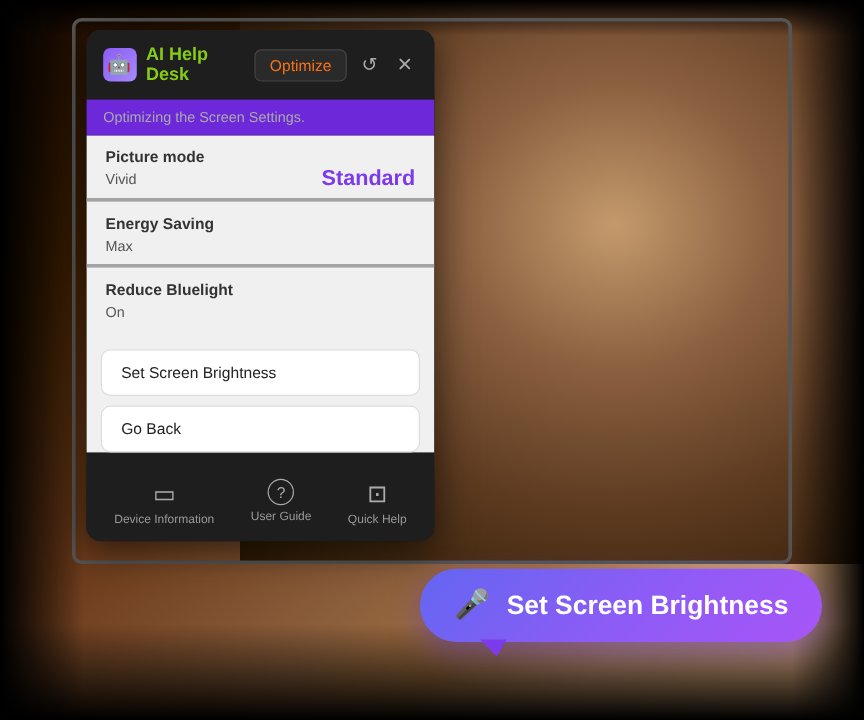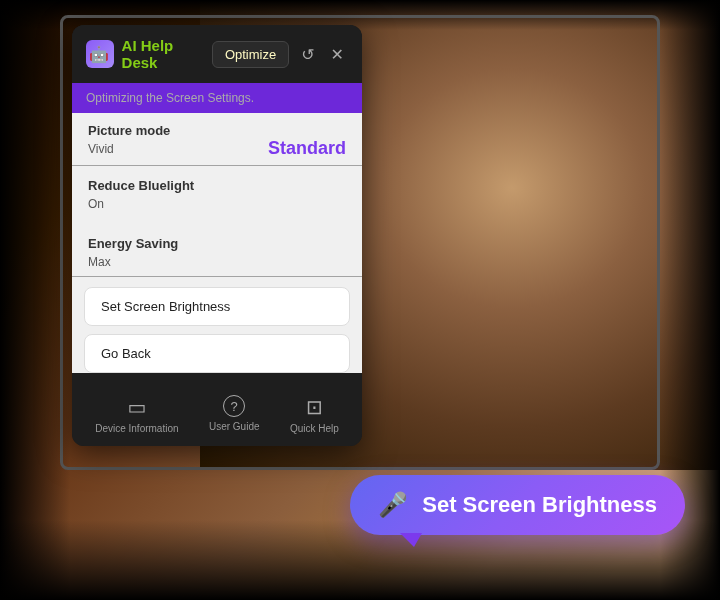--- a/index.html
+++ b/index.html
@@ -99,42 +99,42 @@
       font-size: 16px;
       cursor: pointer;
       background: none;
       border: none;
       padding: 2px 4px;
     }
 
     .optimize-btn {
       background: #2a2a2a;
       border: 1px solid #444;
-      color: #fef9c3;
+      color: #f97316;
       border-radius: 6px;
       padding: 5px 12px;
       font-size: 13px;
       cursor: pointer;
     }
 
     .status-bar {
       background: #6d28d9;
       padding: 8px 14px;
       color: #aaa;
       font-size: 12px;
     }
 
     .settings-list {
       background: #f0f0f0;
       margin: 0;
     }
 
     .setting-item {
       padding: 10px 16px 6px;
-      border-bottom: 1px solid #a3a3a3;
+      border-bottom: 3px solid #a3a3a3;
     }
 
     .setting-label {
       color: #333;
       font-size: 13px;
       font-weight: 600;
     }
 
     .setting-row {
       display: flex;
@@ -318,31 +318,31 @@
     <div class="setting-item">
       <div class="setting-row">
         <span class="setting-label">Picture mode</span>
       </div>
       <div class="setting-row">
         <span class="setting-value">Vivid</span>
         <span class="setting-value-highlight">Standard</span>
       </div>
     </div>
 
+    <div class="setting-item">
+      <span class="setting-label">Energy Saving</span>
+      <div>
+        <span class="setting-value">Max</span>
+      </div>
+    </div>
+
     <div class="setting-item" style="border-bottom:none; padding-bottom:12px;">
       <span class="setting-label">Reduce Bluelight</span>
       <div>
         <span class="setting-value">On</span>
-      </div>
-    </div>
-
-    <div class="setting-item">
-      <span class="setting-label">Energy Saving</span>
-      <div>
-        <span class="setting-value">Max</span>
       </div>
     </div>
 
 
     <button class="action-btn" style="margin-top:10px;">
       <span>Set Screen Brightness</span>
     </button>
     <button class="action-btn" style="margin-bottom:0;">
       <span>Go Back</span>
     </button>

